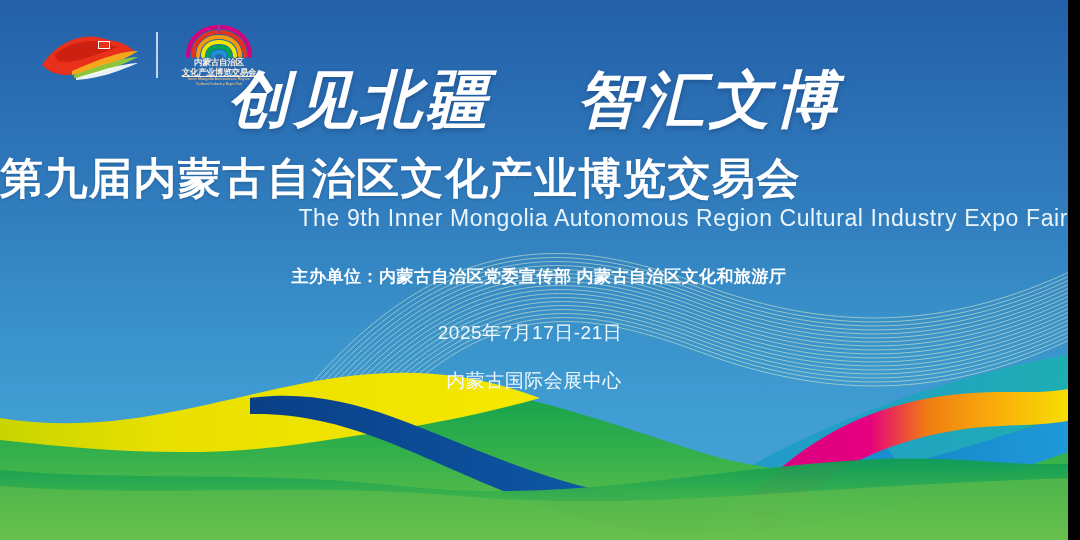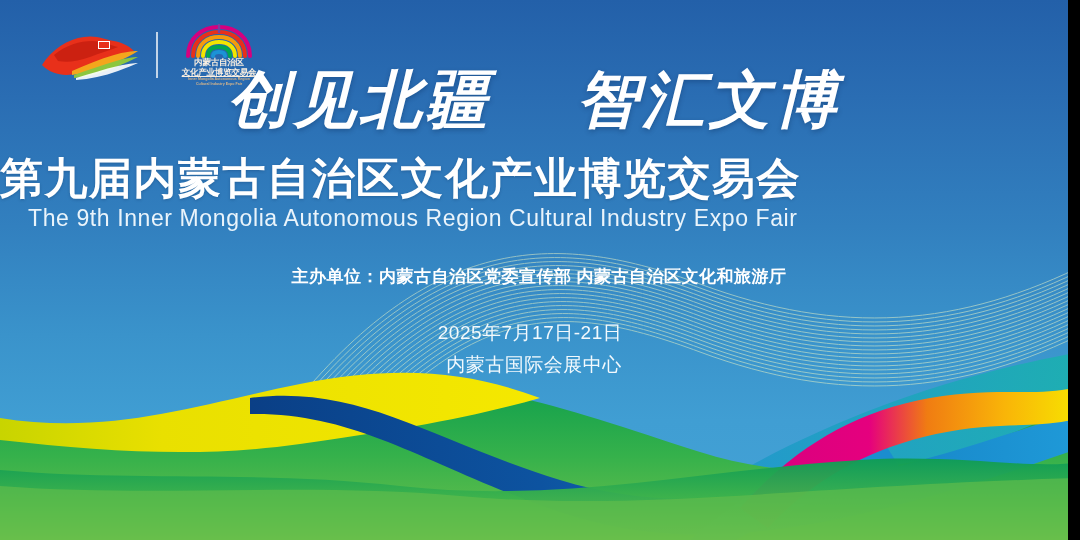--- a/index.html
+++ b/index.html
@@ -88,21 +88,21 @@
     white-space: nowrap;
     text-shadow: 0 1px 3px rgba(0,30,70,.25);
   }
 
   
   .title-en {
     position: absolute;
     left: 0;
     right: 0;
     top: 205px;
-    text-align: left;
+    text-align: right;
     color: #eaf4fb;
     font-size: 23px;
     font-weight: 400;
     letter-spacing: .6px;
     white-space: nowrap;
     padding-left: 28px;
   }
 
   
   .organizers {
@@ -127,21 +127,21 @@
     top: 320px;
     text-align: center;
     color: #f2f9fd;
     font-size: 19px;
     letter-spacing: .5px;
   }
   .meta-venue {
     position: absolute;
     left: 0;
     right: 0;
-    top: 352px;
+    top: 368px;
     text-align: center;
     color: #f2f9fd;
     font-size: 19px;
     letter-spacing: .5px;
   }
 
   
   .expo-cn1, .expo-cn2 {
     position: absolute;
     left: 0; right: 0;

